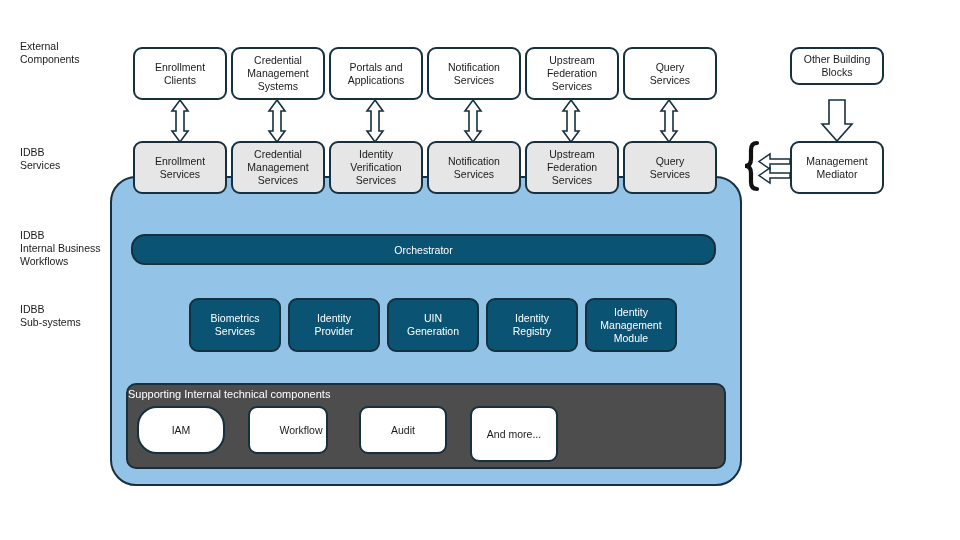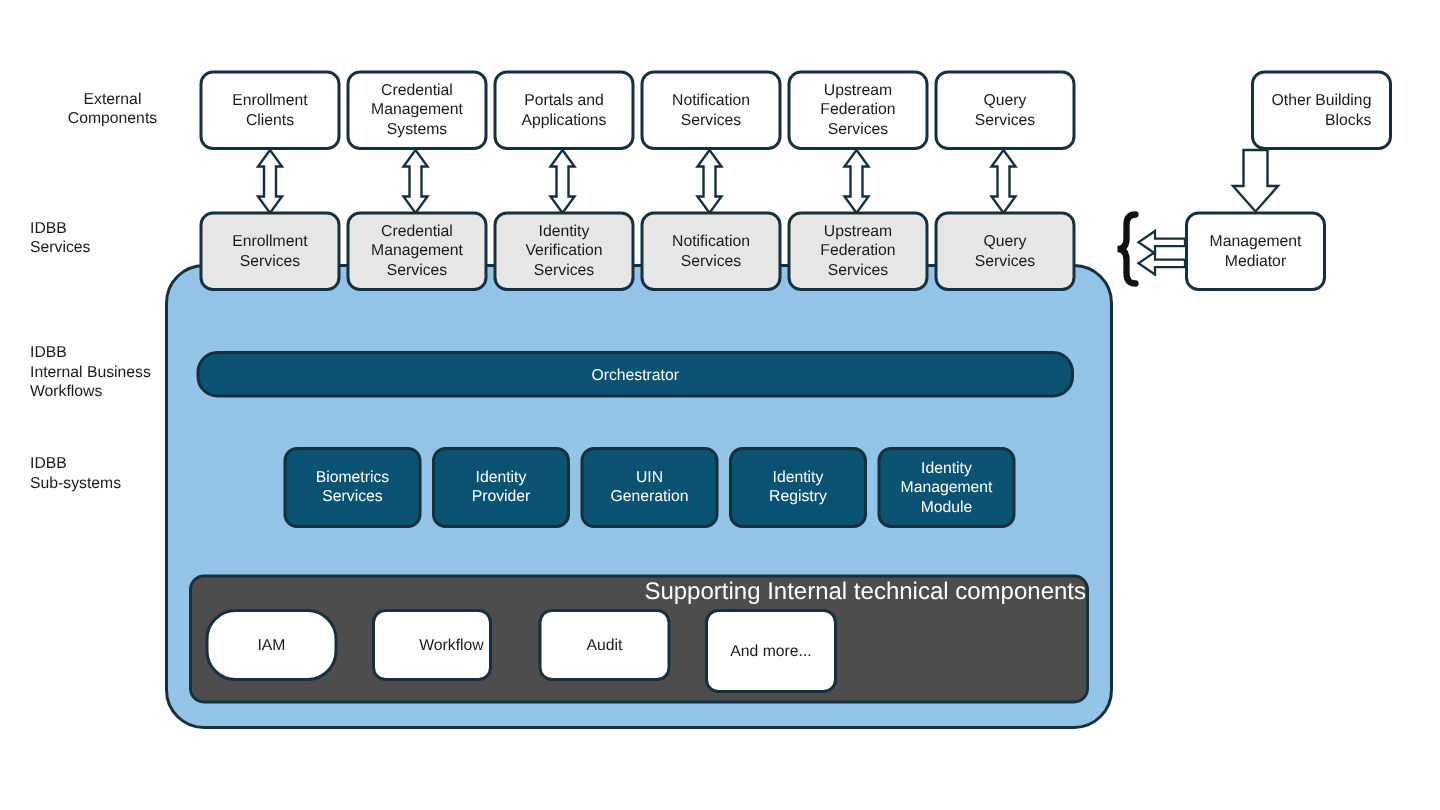--- a/index.html
+++ b/index.html
@@ -71,23 +71,23 @@
     box-sizing: border-box;
     background: #4d4d4d;
     border: 2px solid #16303d;
     border-radius: 10px;
   }
   #support-title {
     position: absolute;
     top: 3px;
     left: 0;
     width: 100%;
-    text-align: right;
+    text-align: left;
     color: #ffffff;
-    font-size: 16px;
+    font-size: 11px;
     line-height: 13px;
   }
 
   
   .note {
     position: absolute;
     font-size: 10.5px;
     line-height: 13.5px;
     color: #1a1a1a;
     white-space: pre-line;
@@ -196,21 +196,21 @@
     <div class="box box-white" style="left:525px; top:47px; width:94px; height:53px;">
       <span>Upstream
 Federation
 Services</span>
     </div>
     <div class="box box-white" style="left:623px; top:47px; width:94px; height:53px;">
       <span>Query
 Services</span>
     </div>
 
-    <div class="box box-white" style="left:834px; top:47px; width:94px; height:53px;text-align:right;">
+    <div class="box box-white" style="left:790px; top:47px; width:94px; height:38px;">
       <span>Other Building
 Blocks</span>
     </div>
 
     <div class="box box-gray" style="left:133px; top:141px; width:94px; height:53px;">
       <span>Enrollment
 Services</span>
     </div>
     <div class="box box-gray" style="left:231px; top:141px; width:94px; height:53px;">
       <span>Credential
@@ -275,21 +275,21 @@
     </div>
     <div class="box box-support" style="left:359px; top:406px; width:88px; height:48px;">
       <span>Audit</span>
     </div>
     <div class="box box-support" style="left:470px; top:406px; width:88px; height:56px;">
       <span>And more...</span>
     </div>
   </div>
 
   <div id="text-layer">
-    <div class="row-label" style="left:20px; top:60px; width:110px;text-align:center;">External
+    <div class="row-label" style="left:20px; top:40px; width:110px;">External
 Components</div>
     <div class="row-label" style="left:20px; top:146px; width:110px;">IDBB
 Services</div>
     <div class="row-label" style="left:20px; top:229px; width:120px;">IDBB
 Internal Business
 Workflows</div>
     <div class="row-label" style="left:20px; top:303px; width:110px;">IDBB
 Sub-systems</div>
 
   </div>

